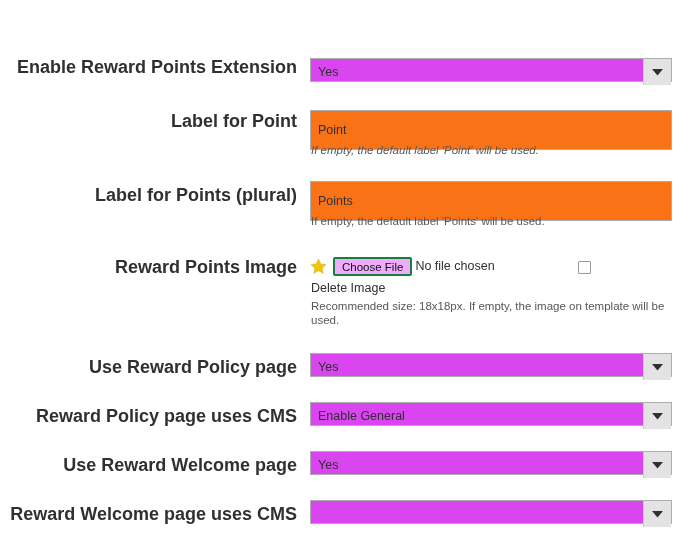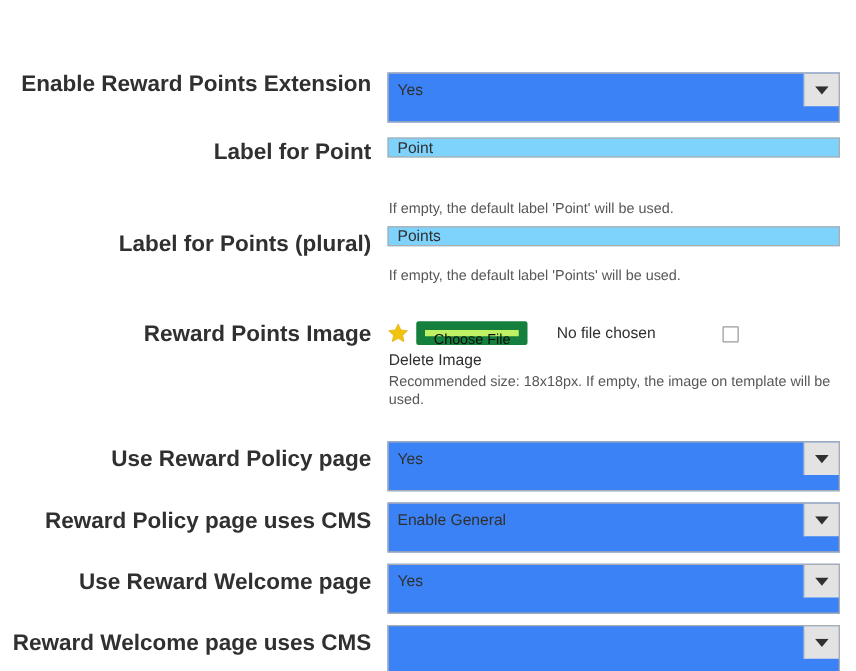--- a/index.html
+++ b/index.html
@@ -50,40 +50,40 @@
   }
   .field-control {
     position: absolute;
     left: 310px;
   }
 
   
   .text-input {
     box-sizing: border-box;
     width: 362px;
-    height: 16px;
+    height: 40px;
     border: 1px solid #adadad;
-    background: #7dd3fc;
+    background: #f97316;
     font-family: "Liberation Sans", sans-serif;
     font-size: 12.5px;
     color: #303030;
     padding: 0 7px;
     line-height: 26px;
     outline: none;
     display: block;
   }
 
   
   .select {
     box-sizing: border-box;
     position: relative;
     width: 362px;
-    height: 40px;
+    height: 24px;
     border: 1px solid #adadad;
-    background: #3b82f6;
+    background: #d946ef;
     display: block;
   }
   .select .select-value {
     position: absolute;
     left: 7px;
     top: 0;
     right: 32px;
     height: 26px;
     line-height: 26px;
     font-size: 12.5px;
@@ -127,35 +127,35 @@
   .star-icon {
     display: inline-block;
     width: 17px;
     height: 17px;
     margin-right: 6px;
     flex: none;
   }
   .choose-file-btn {
     box-sizing: border-box;
     height: 19px;
-    border: 7px solid #15803d;
-    background: #bef264;
+    border: 2px solid #15803d;
+    background: #f0abfc;
     border-radius: 2px;
     font-family: "Liberation Sans", sans-serif;
     font-size: 11.5px;
     color: #0d0d0d;
     padding: 0 7px;
     line-height: 17px;
     cursor: default;
     flex: none;
   }
   .no-file-text {
     font-size: 12.5px;
     color: #303030;
-    margin-left: 23px;
+    margin-left: 3px;
     white-space: nowrap;
   }
   .delete-image-link {
     position: absolute;
     left: 311px;
     font-size: 12.5px;
     color: #303030;
     text-decoration: none;
     line-height: 15px;
   }
@@ -188,21 +188,21 @@
       </div>
     </div>
   </div>
 
   <div class="row" style="top:114px;">
     <div class="field-label">Label for Point</div>
     <div class="field-control" style="top:-4px;">
       <input class="text-input" type="text" value="Point" style="">
     </div>
   </div>
-  <div class="hint" style="top:160px;">If empty, the default label 'Point' will be used.</div>
+  <div class="hint" style="top:143px;font-style:italic;">If empty, the default label 'Point' will be used.</div>
 
   <div class="row" style="top:188px;">
     <div class="field-label">Label for Points (plural)</div>
     <div class="field-control" style="top:-7px;">
       <input class="text-input" type="text" value="Points" style="">
     </div>
   </div>
   <div class="hint" style="top:214px;">If empty, the default label 'Points' will be used.</div>
 
   <div class="row" style="top:260px;">

